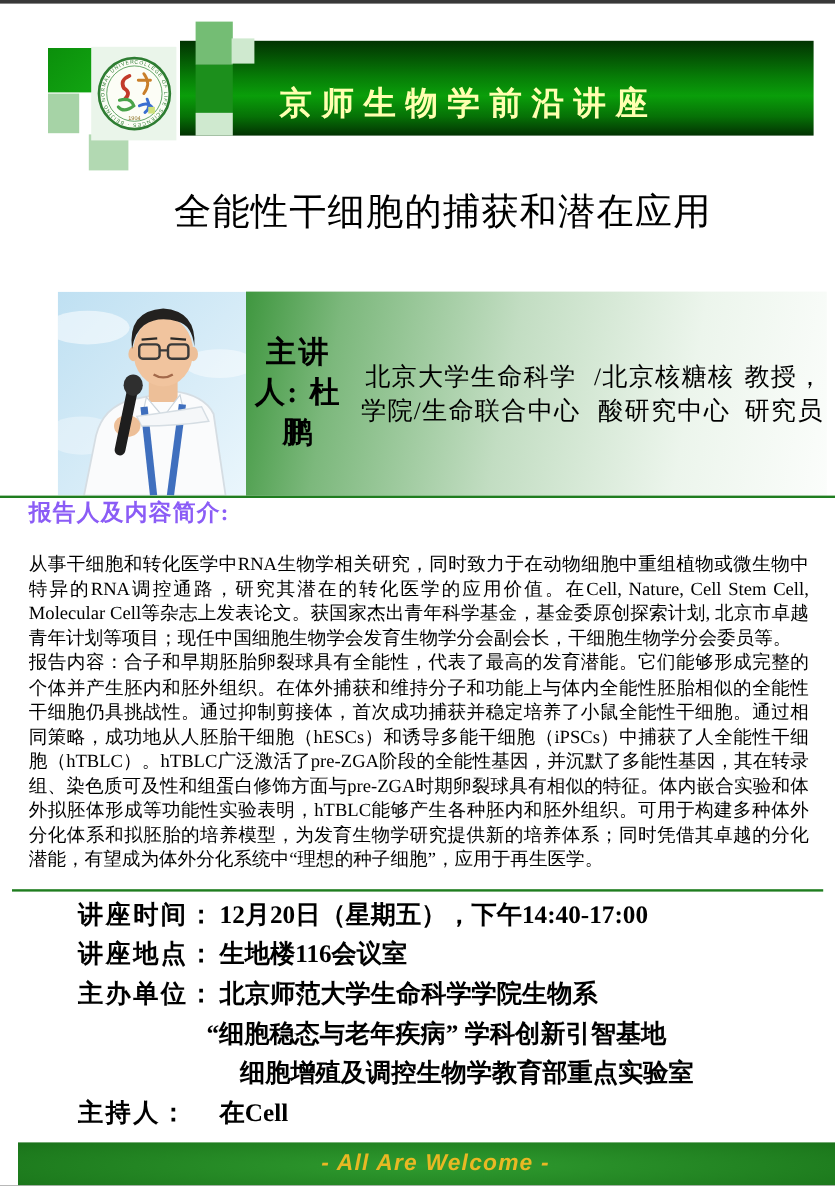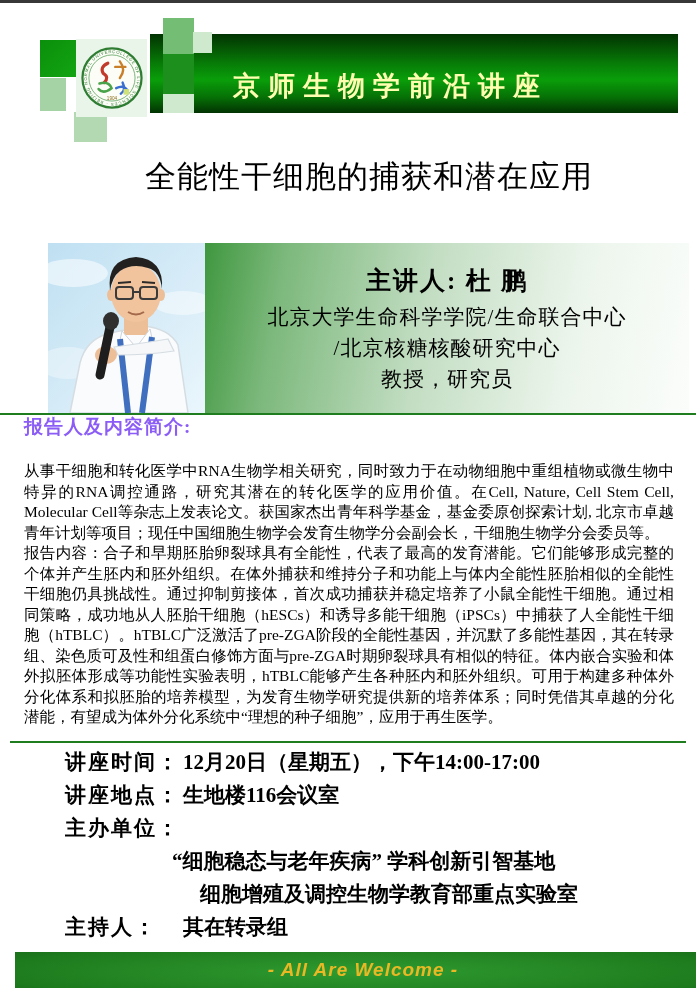--- a/index.html
+++ b/index.html
@@ -36,21 +36,21 @@
   .lecture-title{
     position:absolute;left:0;top:156px;width:696px;margin:0;padding-left:42px;box-sizing:border-box;
     text-align:center;font-size:31px;font-weight:400;color:#000;letter-spacing:1px;white-space:nowrap;
   }
 
   
   .speaker-photo{position:absolute;left:48px;top:243px;width:157px;height:170px;overflow:hidden;}
   .speaker-box{
     position:absolute;left:205px;top:243px;width:484px;height:170px;
     background:linear-gradient(100deg,#3f973f 0%,#7cb87c 16%,#c2ddc2 45%,#ecf5ec 75%,#fbfdfb 100%);
-    display:flex;flex-direction:column;align-items:center;justify-content:center;gap:3px;
+    display:flex;flex-direction:row;align-items:center;justify-content:center;gap:3px;
     color:#000;text-align:center;
   }
   .speaker-name{font-size:25px;font-weight:bold;letter-spacing:2px;margin-bottom:3px;}
   .speaker-affil{font-size:21px;letter-spacing:1px;}
 
   .hr{position:absolute;height:2px;background:#1f7d1f;}
   .hr1{left:0;top:413px;width:696px;}
   .hr2{left:10px;top:741px;width:676px;}
 
   
@@ -180,38 +180,39 @@
       <p>从事干细胞和转化医学中RNA生物学相关研究，同时致力于在动物细胞中重组植物或微生物中特异的RNA调控通路，研究其潜在的转化医学的应用价值。在Cell, Nature, Cell Stem Cell, Molecular Cell等杂志上发表论文。获国家杰出青年科学基金，基金委原创探索计划, 北京市卓越青年计划等项目；现任中国细胞生物学会发育生物学分会副会长，干细胞生物学分会委员等。</p>
       <p>报告内容：合子和早期胚胎卵裂球具有全能性，代表了最高的发育潜能。它们能够形成完整的个体并产生胚内和胚外组织。在体外捕获和维持分子和功能上与体内全能性胚胎相似的全能性干细胞仍具挑战性。通过抑制剪接体，首次成功捕获并稳定培养了小鼠全能性干细胞。通过相同策略，成功地从人胚胎干细胞（hESCs）和诱导多能干细胞（iPSCs）中捕获了人全能性干细胞（hTBLC）。hTBLC广泛激活了pre-ZGA阶段的全能性基因，并沉默了多能性基因，其在转录组、染色质可及性和组蛋白修饰方面与pre-ZGA时期卵裂球具有相似的特征。体内嵌合实验和体外拟胚体形成等功能性实验表明，hTBLC能够产生各种胚内和胚外组织。可用于构建多种体外分化体系和拟胚胎的培养模型，为发育生物学研究提供新的培养体系；同时凭借其卓越的分化潜能，有望成为体外分化系统中“理想的种子细胞”，应用于再生医学。</p>
     </div>
   </div>
 
   <div class="hr hr2"></div>
 
   <div class="details">
     <div class="drow">
       <span class="dlabel">讲座时间：</span>
-      <span class="dvalue">12月20日（星期五），下午14:00-17:00</span>
+      <span class="dvalue">12月20日（星期五），下午14:40-17:00</span>
     </div>
     <div class="drow">
       <span class="dlabel">讲座地点：</span>
       <span class="dvalue">生地楼116会议室</span>
     </div>
     <div class="drow">
       <span class="dlabel">主办单位：</span>
+      <span class="dvalue">北京师范大学生命科学学院生物系</span>
     </div>
     <div class="drow indent1">
       <span class="dvalue">“细胞稳态与老年疾病” 学科创新引智基地</span>
     </div>
     <div class="drow indent2">
       <span class="dvalue">细胞增殖及调控生物学教育部重点实验室</span>
     </div>
     <div class="drow">
       <span class="dlabel">主持人：</span>
-      <span class="dvalue">其在转录组</span>
+      <span class="dvalue">在Cell</span>
     </div>
   </div>
 
   <div class="footer-bar">
     <div class="footer-text">- All Are Welcome -</div>
   </div>
 
 </div>
 
 </body></html>

